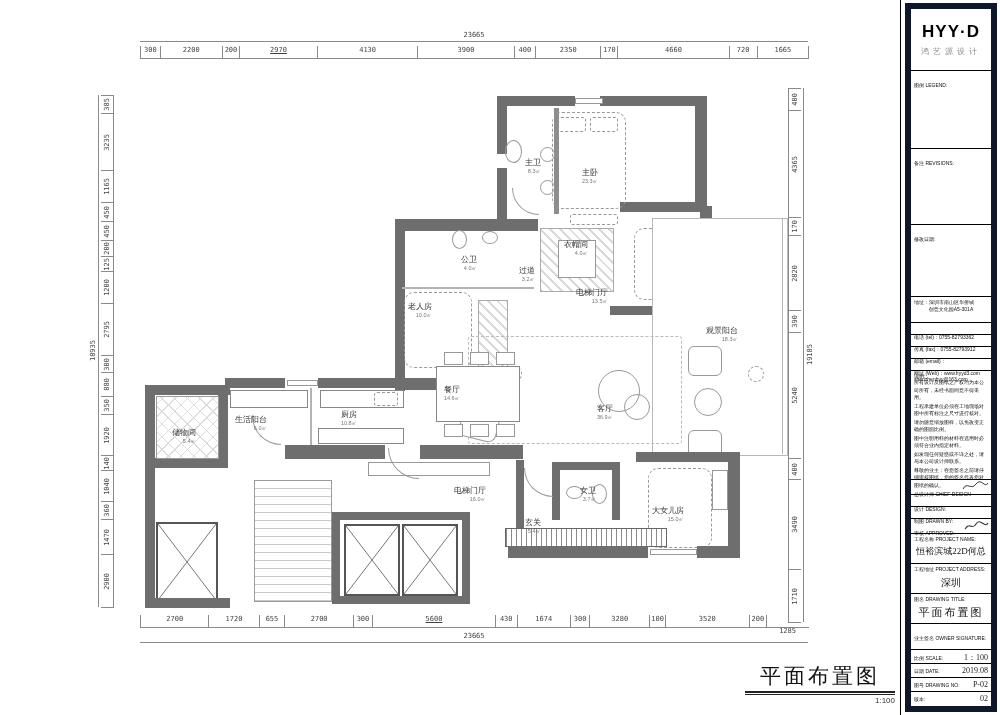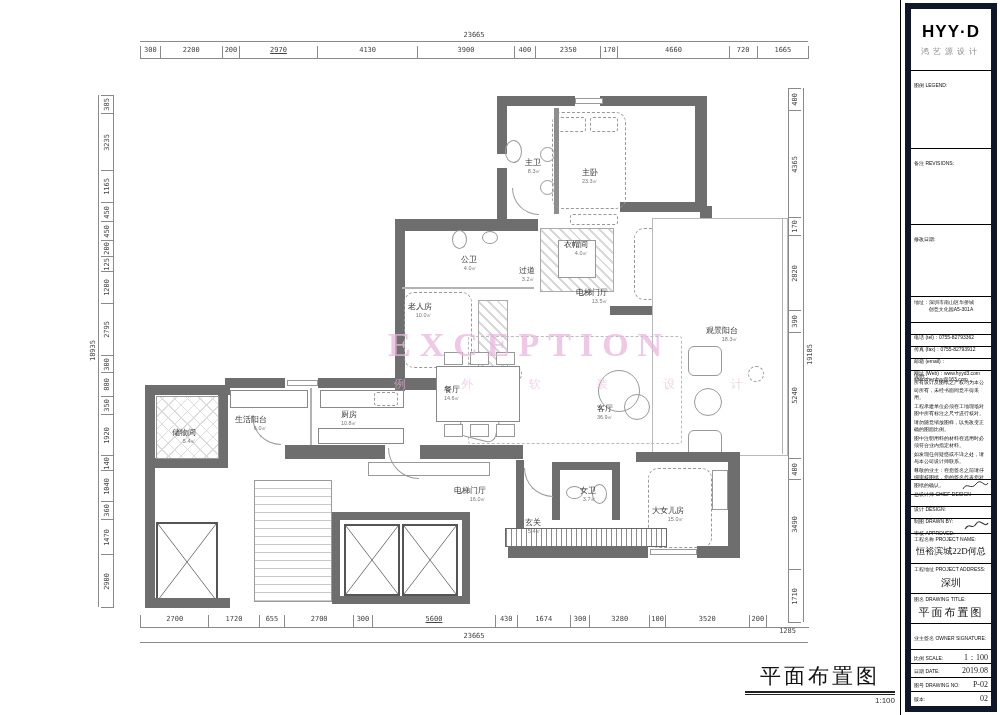--- a/index.html
+++ b/index.html
@@ -439,24 +439,20 @@
     </div>
   <div class="room-label" style="left:588px;top:494px">
       <span class="nm">女卫</span>
       <span class="ar">3.7㎡</span>
     </div>
   <div class="room-label" style="left:668px;top:514px">
       <span class="nm">大女儿房</span>
       <span class="ar">15.0㎡</span>
     </div>
 
-  <div id="wm">
-    <div class="en">EXCEPTION</div>
-    <div class="zh">例 外 软 装 设 计</div>
-  </div>
 
   <div id="main-title">
     <div class="t cjk-serif">平面布置图</div>
     <div class="u2"></div>
     <div class="s">1:100</div>
   </div>
 </div>
 
 <div id="tb-edge"></div>
 <div id="tb">

